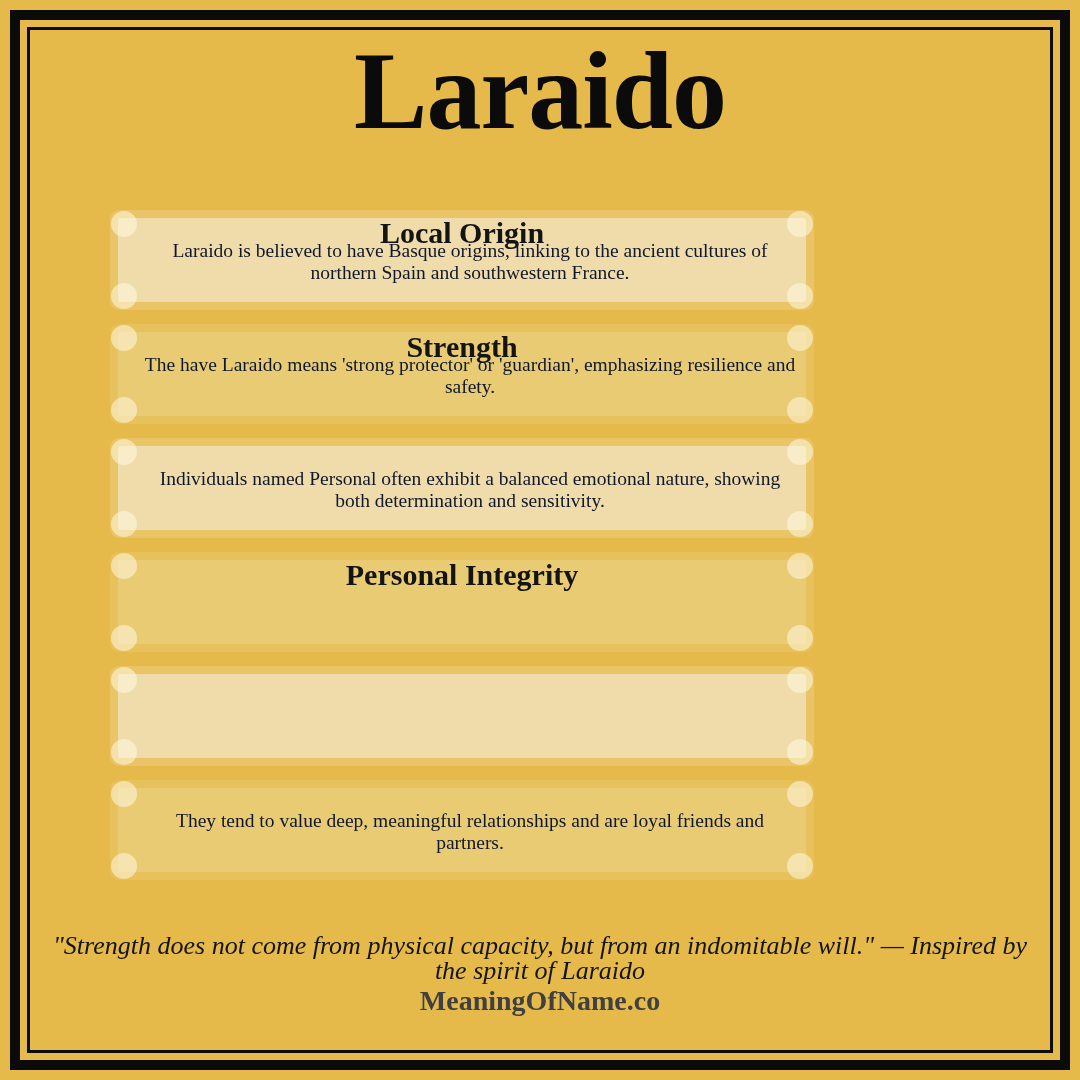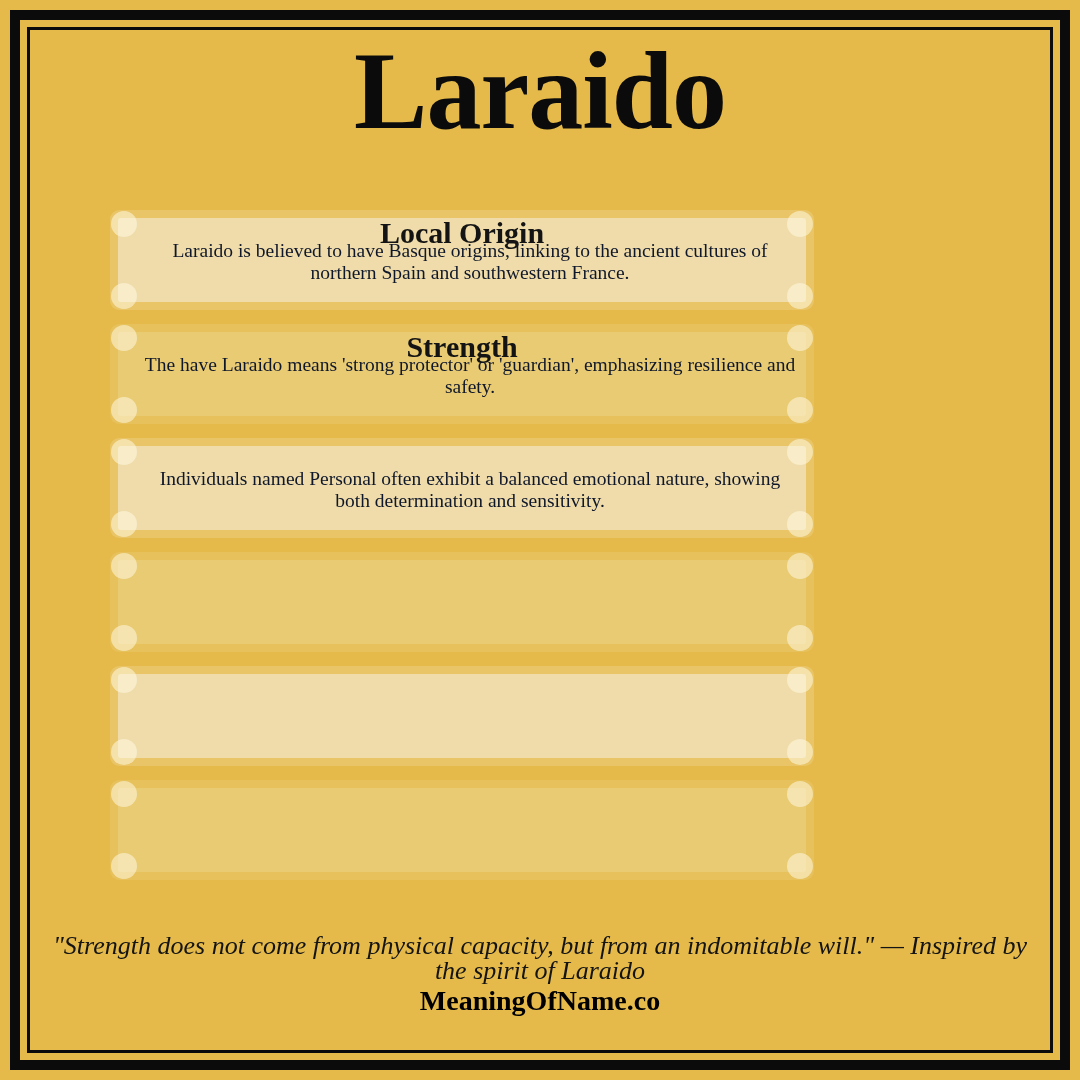--- a/index.html
+++ b/index.html
@@ -125,21 +125,21 @@
   #quote {
     font-size: 26px;
     font-style: italic;
     line-height: 25px;
     color: #141414;
   }
   #brand {
     margin-top: 2px;
     font-size: 28px;
     font-weight: bold;
-    color: #000000;
+    color: #404040;
     letter-spacing: 0px;
   }
 </style>
 </head>
 <body>
 
 <div id="poster">
 
   <div class="frame-outer"></div>
   <div class="frame-inner"></div>
@@ -176,36 +176,38 @@
         <div class="dot br"></div>
         <div class="card-body">Individuals named Personal often exhibit a balanced emotional nature, showing both determination and sensitivity.</div>
       </div>
       <div class="card dark">
         <div class="card-band"></div>
         <div class="card-panel"></div>
         <div class="dot tl"></div>
         <div class="dot tr"></div>
         <div class="dot bl"></div>
         <div class="dot br"></div>
+        <div class="card-heading">Personal Integrity</div>
       </div>
       <div class="card light">
         <div class="card-band"></div>
         <div class="card-panel"></div>
         <div class="dot tl"></div>
         <div class="dot tr"></div>
         <div class="dot bl"></div>
         <div class="dot br"></div>
       </div>
       <div class="card dark">
         <div class="card-band"></div>
         <div class="card-panel"></div>
         <div class="dot tl"></div>
         <div class="dot tr"></div>
         <div class="dot bl"></div>
         <div class="dot br"></div>
+        <div class="card-body">They tend to value deep, meaningful relationships and are loyal friends and partners.</div>
       </div>
     </div>
 
   <div id="footer">
     <div id="quote">"Strength does not come from physical capacity, but from an indomitable will." — Inspired by the spirit of Laraido</div>
     <div id="brand">MeaningOfName.co</div>
   </div>
 
 </div>
 

